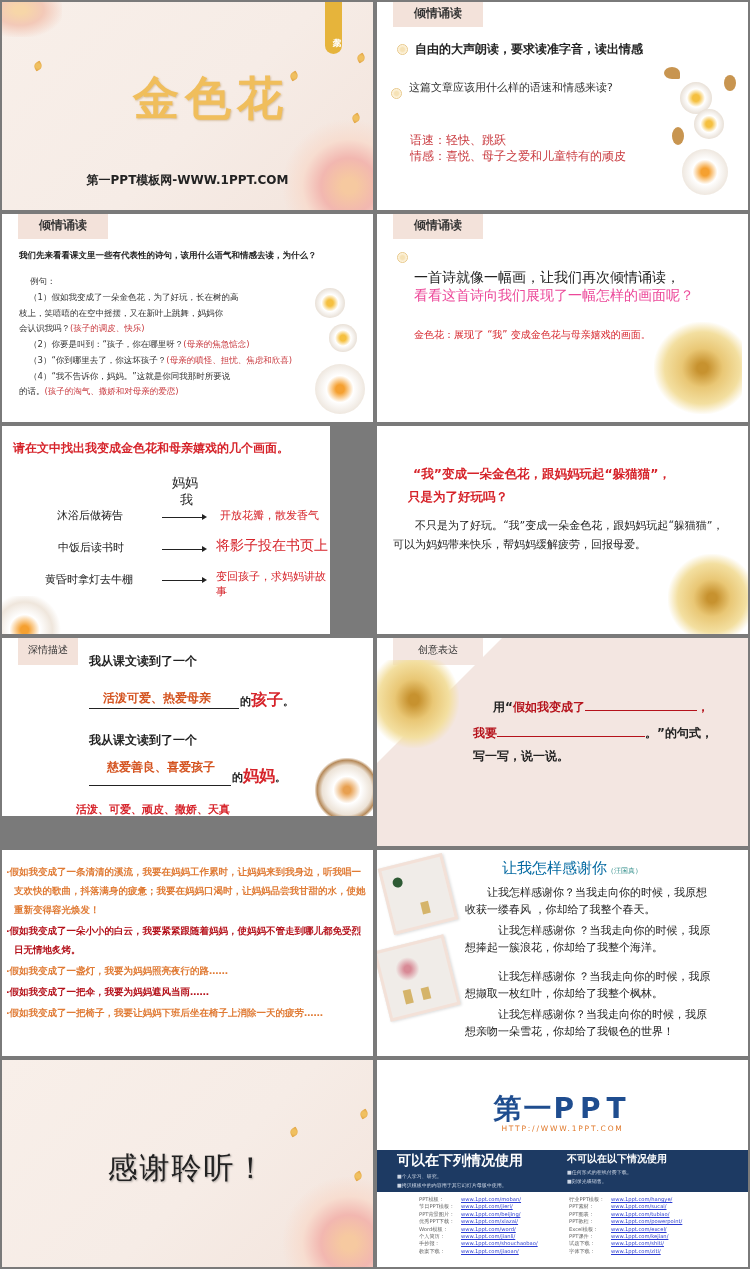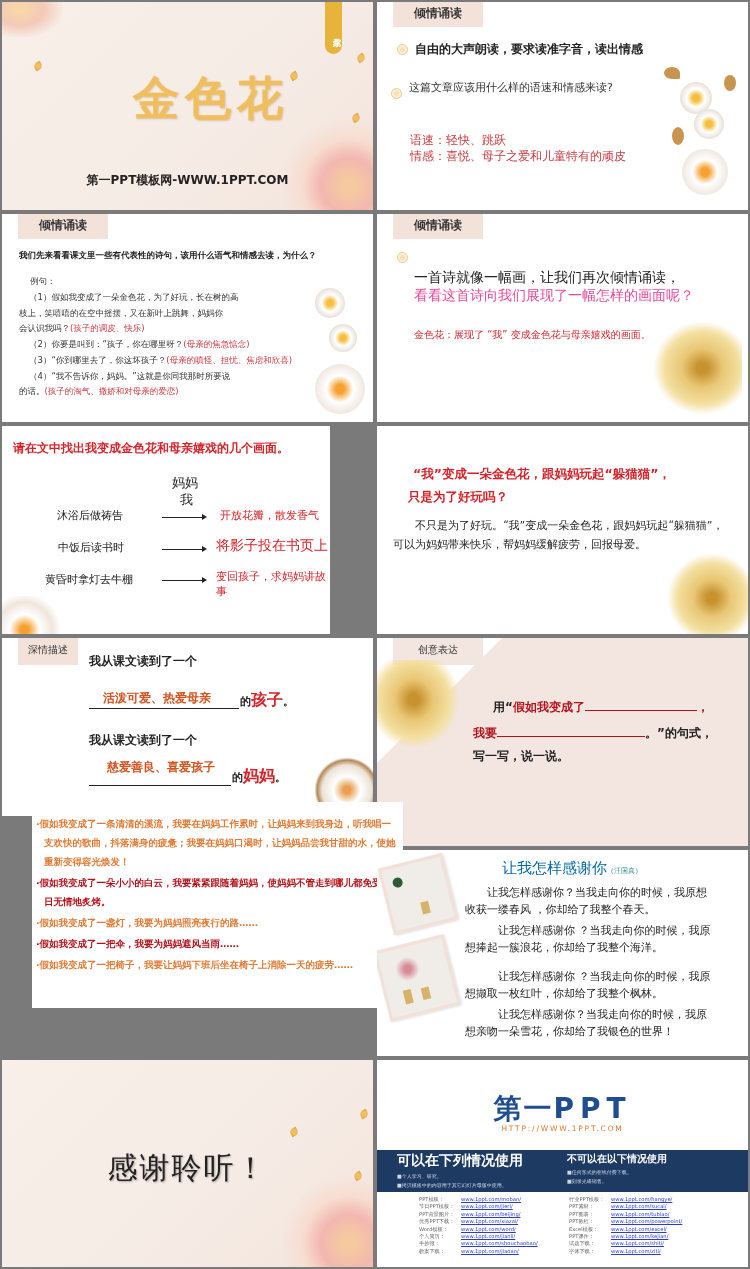--- a/index.html
+++ b/index.html
@@ -143,21 +143,21 @@
     <div style="position:absolute;left:0;top:22px;width:82px;height:88px;background:radial-gradient(ellipse at 45% 45%,#c7922f 8%,#e9c775 30%,#f3dfa0 55%,rgba(255,255,255,0) 72%);"></div>
     <div style="position:absolute;left:96px;top:60px;font-size:12px;font-weight:bold;color:#222;white-space:nowrap;margin-left:20px;">
       <span>用“</span><span class="darkred">假如我变成了</span><span style="display:inline-block;width:112px;border-bottom:1px solid #b5121b;height:12px;"></span><span class="darkred">，</span>
     </div>
     <div style="position:absolute;left:96px;top:86px;font-size:12px;font-weight:bold;color:#222;white-space:nowrap;">
       <span class="darkred">我要</span><span style="display:inline-block;width:148px;border-bottom:1px solid #b5121b;height:12px;"></span><span>。”的句式，</span>
     </div>
     <div style="position:absolute;left:96px;top:110px;font-size:12px;font-weight:bold;color:#222;">写一写，说一说。</div>
   </div>
 
-  <div class="slide" style="left:2px;top:802px;width:371px;height:206px;margin-left:30px;">
+  <div class="slide" style="left:2px;top:850px;width:371px;height:206px;">
     <div style="position:absolute;left:4px;top:12px;width:363px;font-size:9.5px;font-weight:bold;line-height:19px;">
       <div style="color:#e07b35;padding-left:8px;text-indent:-8px;">·<span>假如我变成了一条清清的溪流，我要在妈妈工作累时，让妈妈来到我身边，听我唱一支欢快的歌曲，抖落满身的疲惫；我要在妈妈口渴时，让妈妈品尝我甘甜的水，使她重新变得容光焕发！</span></div>
       <div style="color:#b5121b;padding-left:8px;text-indent:-8px;margin-top:2px;">·<span>假如我变成了一朵小小的白云，我要紧紧跟随着妈妈，使妈妈不管走到哪儿都免受烈日无情地炙烤。</span></div>
       <div style="color:#e07b35;padding-left:8px;text-indent:-8px;margin-top:2px;">·<span>假如我变成了一盏灯，我要为妈妈照亮夜行的路……</span></div>
       <div style="color:#b5121b;padding-left:8px;text-indent:-8px;margin-top:2px;">·<span>假如我变成了一把伞，我要为妈妈遮风当雨……</span></div>
       <div style="color:#e07b35;padding-left:8px;text-indent:-8px;margin-top:2px;white-space:nowrap;">·<span>假如我变成了一把椅子，我要让妈妈下班后坐在椅子上消除一天的疲劳……</span></div>
     </div>
   </div>
 
   <div class="slide" style="left:377px;top:850px;width:371px;height:206px;">

